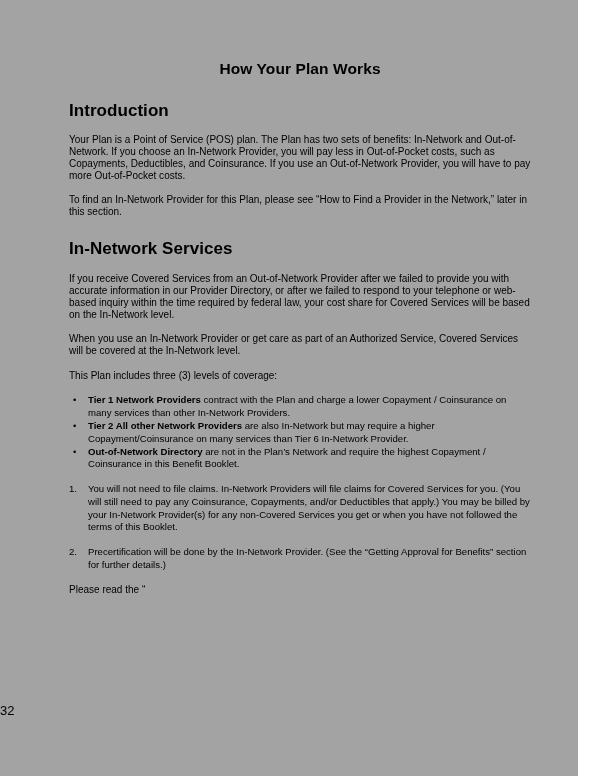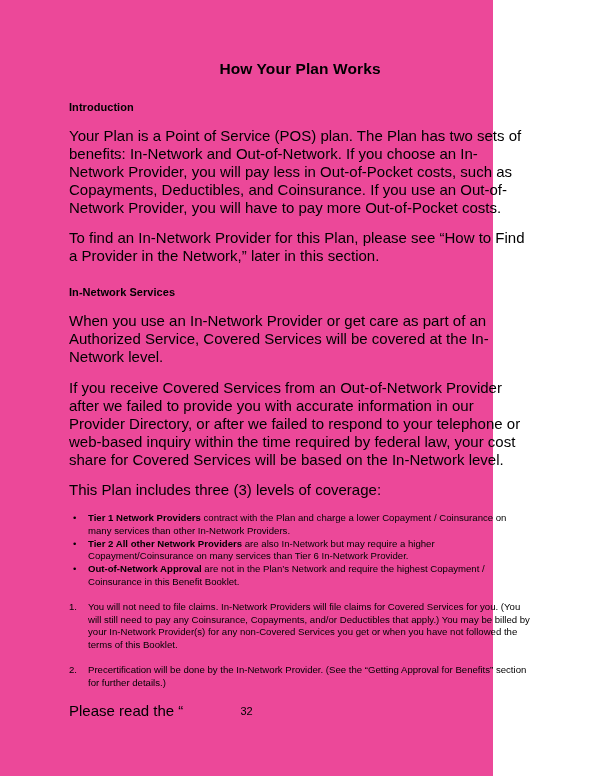--- a/index.html
+++ b/index.html
@@ -9,52 +9,52 @@
   body {
     width: 600px;
     height: 776px;
     background: #ffffff;
     font-family: "Liberation Sans", sans-serif;
     color: #000000;
     overflow: hidden;
   }
   .page {
     position: relative;
-    width: 493px;
+    width: 578px;
     height: 776px;
-    background: #ec4899;
+    background: #a3a3a3;
     box-sizing: border-box;
   }
   .content {
     position: absolute;
     left: 69px;
     top: 60px;
     width: 462px;
   }
   .doc-title {
     font-size: 15.5px;
     font-weight: bold;
     text-align: center;
     letter-spacing: 0.1px;
     margin: 0 0 22px 0;
     line-height: 1.2;
   }
   .section-heading {
-    font-size: 11px;
+    font-size: 17px;
     font-weight: bold;
     margin: 0 0 13px 0;
     line-height: 1.2;
     letter-spacing: 0.05px;
   }
   .section-heading.spaced {
     margin-top: 21px;
   }
   p.body-text {
-    font-size: 15px;
-    line-height: 18px;
+    font-size: 10px;
+    line-height: 12px;
     margin: 0 0 12.5px 0;
     text-align: left;
     letter-spacing: 0.005px;
   }
   p.body-text:last-child {
     margin-bottom: 8px;
   }
   .bullet-list {
     margin: 0 0 12.5px 0;
     padding: 0;
@@ -98,61 +98,61 @@
   }
   .lead-in {
     font-weight: bold;
     text-align: right;
   }
   .page-number {
     position: absolute;
     left: 0;
     right: 0;
     top: 705px;
-    text-align: center;
-    font-size: 11px;
+    text-align: left;
+    font-size: 13px;
     line-height: 12px;
   }
 </style>
 </head>
 <body>
 
 <div class="page">
 
   <div class="content">
 
     <h1 class="doc-title">How Your Plan Works</h1>
 
     <h2 class="section-heading">Introduction</h2>
 
     <p class="body-text">Your Plan is a Point of Service (POS) plan.  The Plan has two sets of benefits:  In-Network and Out-of-Network.  If you choose an In-Network Provider, you will pay less in Out-of-Pocket costs, such as Copayments, Deductibles, and Coinsurance.  If you use an Out-of-Network Provider, you will have to pay more Out-of-Pocket costs.</p>
 
     <p class="body-text">To find an In-Network Provider for this Plan, please see “How to Find a Provider in the Network,” later in this section.</p>
 
     <h2 class="section-heading spaced">In-Network Services</h2>
 
+    <p class="body-text">If you receive Covered Services from an Out-of-Network Provider after we failed to provide you with accurate information in our Provider Directory, or after we failed to respond to your telephone or web-based inquiry within the time required by federal law, your cost share for Covered Services will be based on the In-Network level.</p>
+
     <p class="body-text">When you use an In-Network Provider or get care as part of an Authorized Service, Covered Services will be covered at the In-Network level.</p>
-
-    <p class="body-text">If you receive Covered Services from an Out-of-Network Provider after we failed to provide you with accurate information in our Provider Directory, or after we failed to respond to your telephone or web-based inquiry within the time required by federal law, your cost share for Covered Services will be based on the In-Network level.</p>
 
 
     <p class="body-text">This Plan includes three (3) levels of coverage:</p>
 
     <ul class="bullet-list">
       <li>
         <span class="bullet-mark">•</span>
         <span class="lead-in">Tier 1 Network Providers</span><span> contract with the Plan and charge a lower Copayment / Coinsurance on many services than other In-Network Providers.</span>
       </li>
       <li>
         <span class="bullet-mark">•</span>
         <span class="lead-in">Tier 2 All other Network Providers</span><span> are also In-Network but may require a higher Copayment/Coinsurance on many services than Tier 6 In-Network Provider.</span>
       </li>
       <li>
         <span class="bullet-mark">•</span>
-        <span class="lead-in">Out-of-Network Approval</span><span> are not in the Plan’s Network and require the highest Copayment / Coinsurance in this Benefit Booklet.</span>
+        <span class="lead-in">Out-of-Network Directory</span><span> are not in the Plan’s Network and require the highest Copayment / Coinsurance in this Benefit Booklet.</span>
       </li>
     </ul>
 
 
     <ol class="num-list">
       <li>
         <span class="num-mark">1.</span>
         <span>You will not need to file claims.  In-Network Providers will file claims for Covered Services for you.  (You will still need to pay any Coinsurance, Copayments, and/or Deductibles that apply.)  You may be billed by your In-Network Provider(s) for any non-Covered Services you get or when you have not followed the terms of this Booklet.</span>
       </li>
       <li>

